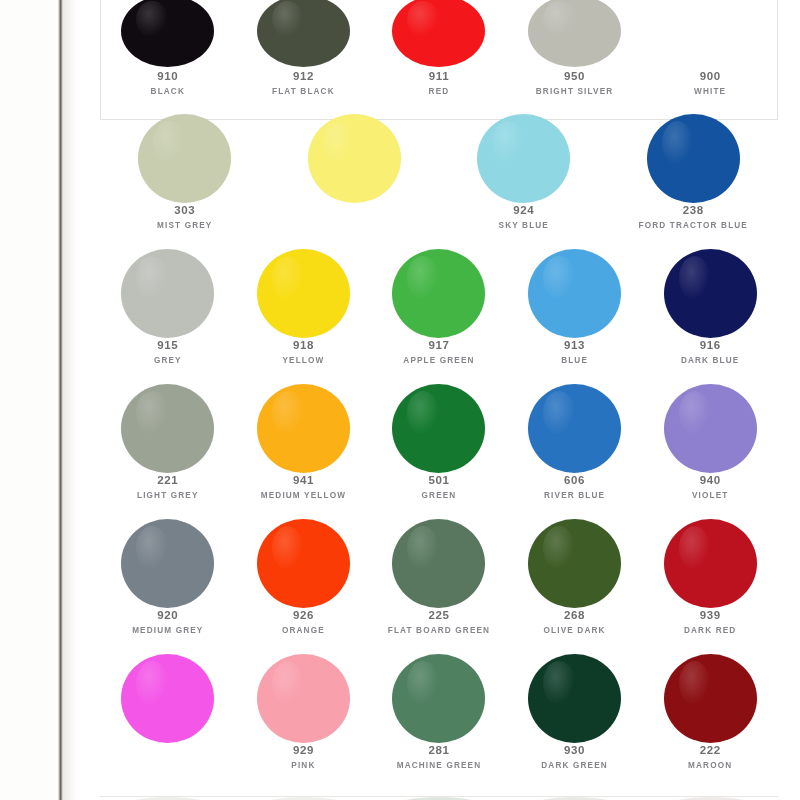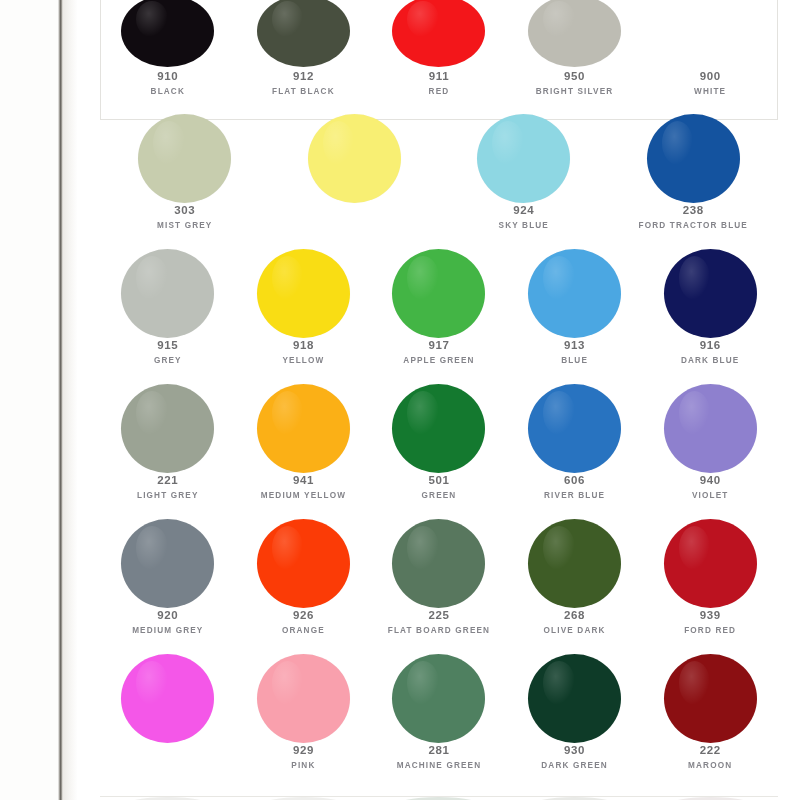--- a/index.html
+++ b/index.html
@@ -383,21 +383,21 @@
               <div class="code">268</div>
               <div class="name">OLIVE DARK</div>
             </div>
           </div>
           <div class="cell">
             <div class="swatch-wrap">
               <div class="swatch" title="DEEP RED" style="background: rgb(188, 18, 32);"></div>
             </div>
             <div class="labels">
               <div class="code">939</div>
-              <div class="name">FORD RED</div>
+              <div class="name">DARK RED</div>
             </div>
           </div>
         </div>
         <div class="row row-last">
           <div class="cell">
             <div class="swatch-wrap">
               <div class="swatch" title="ROSE" style="background: rgb(244, 87, 232);"></div>
             </div>
           </div>
           <div class="cell">

